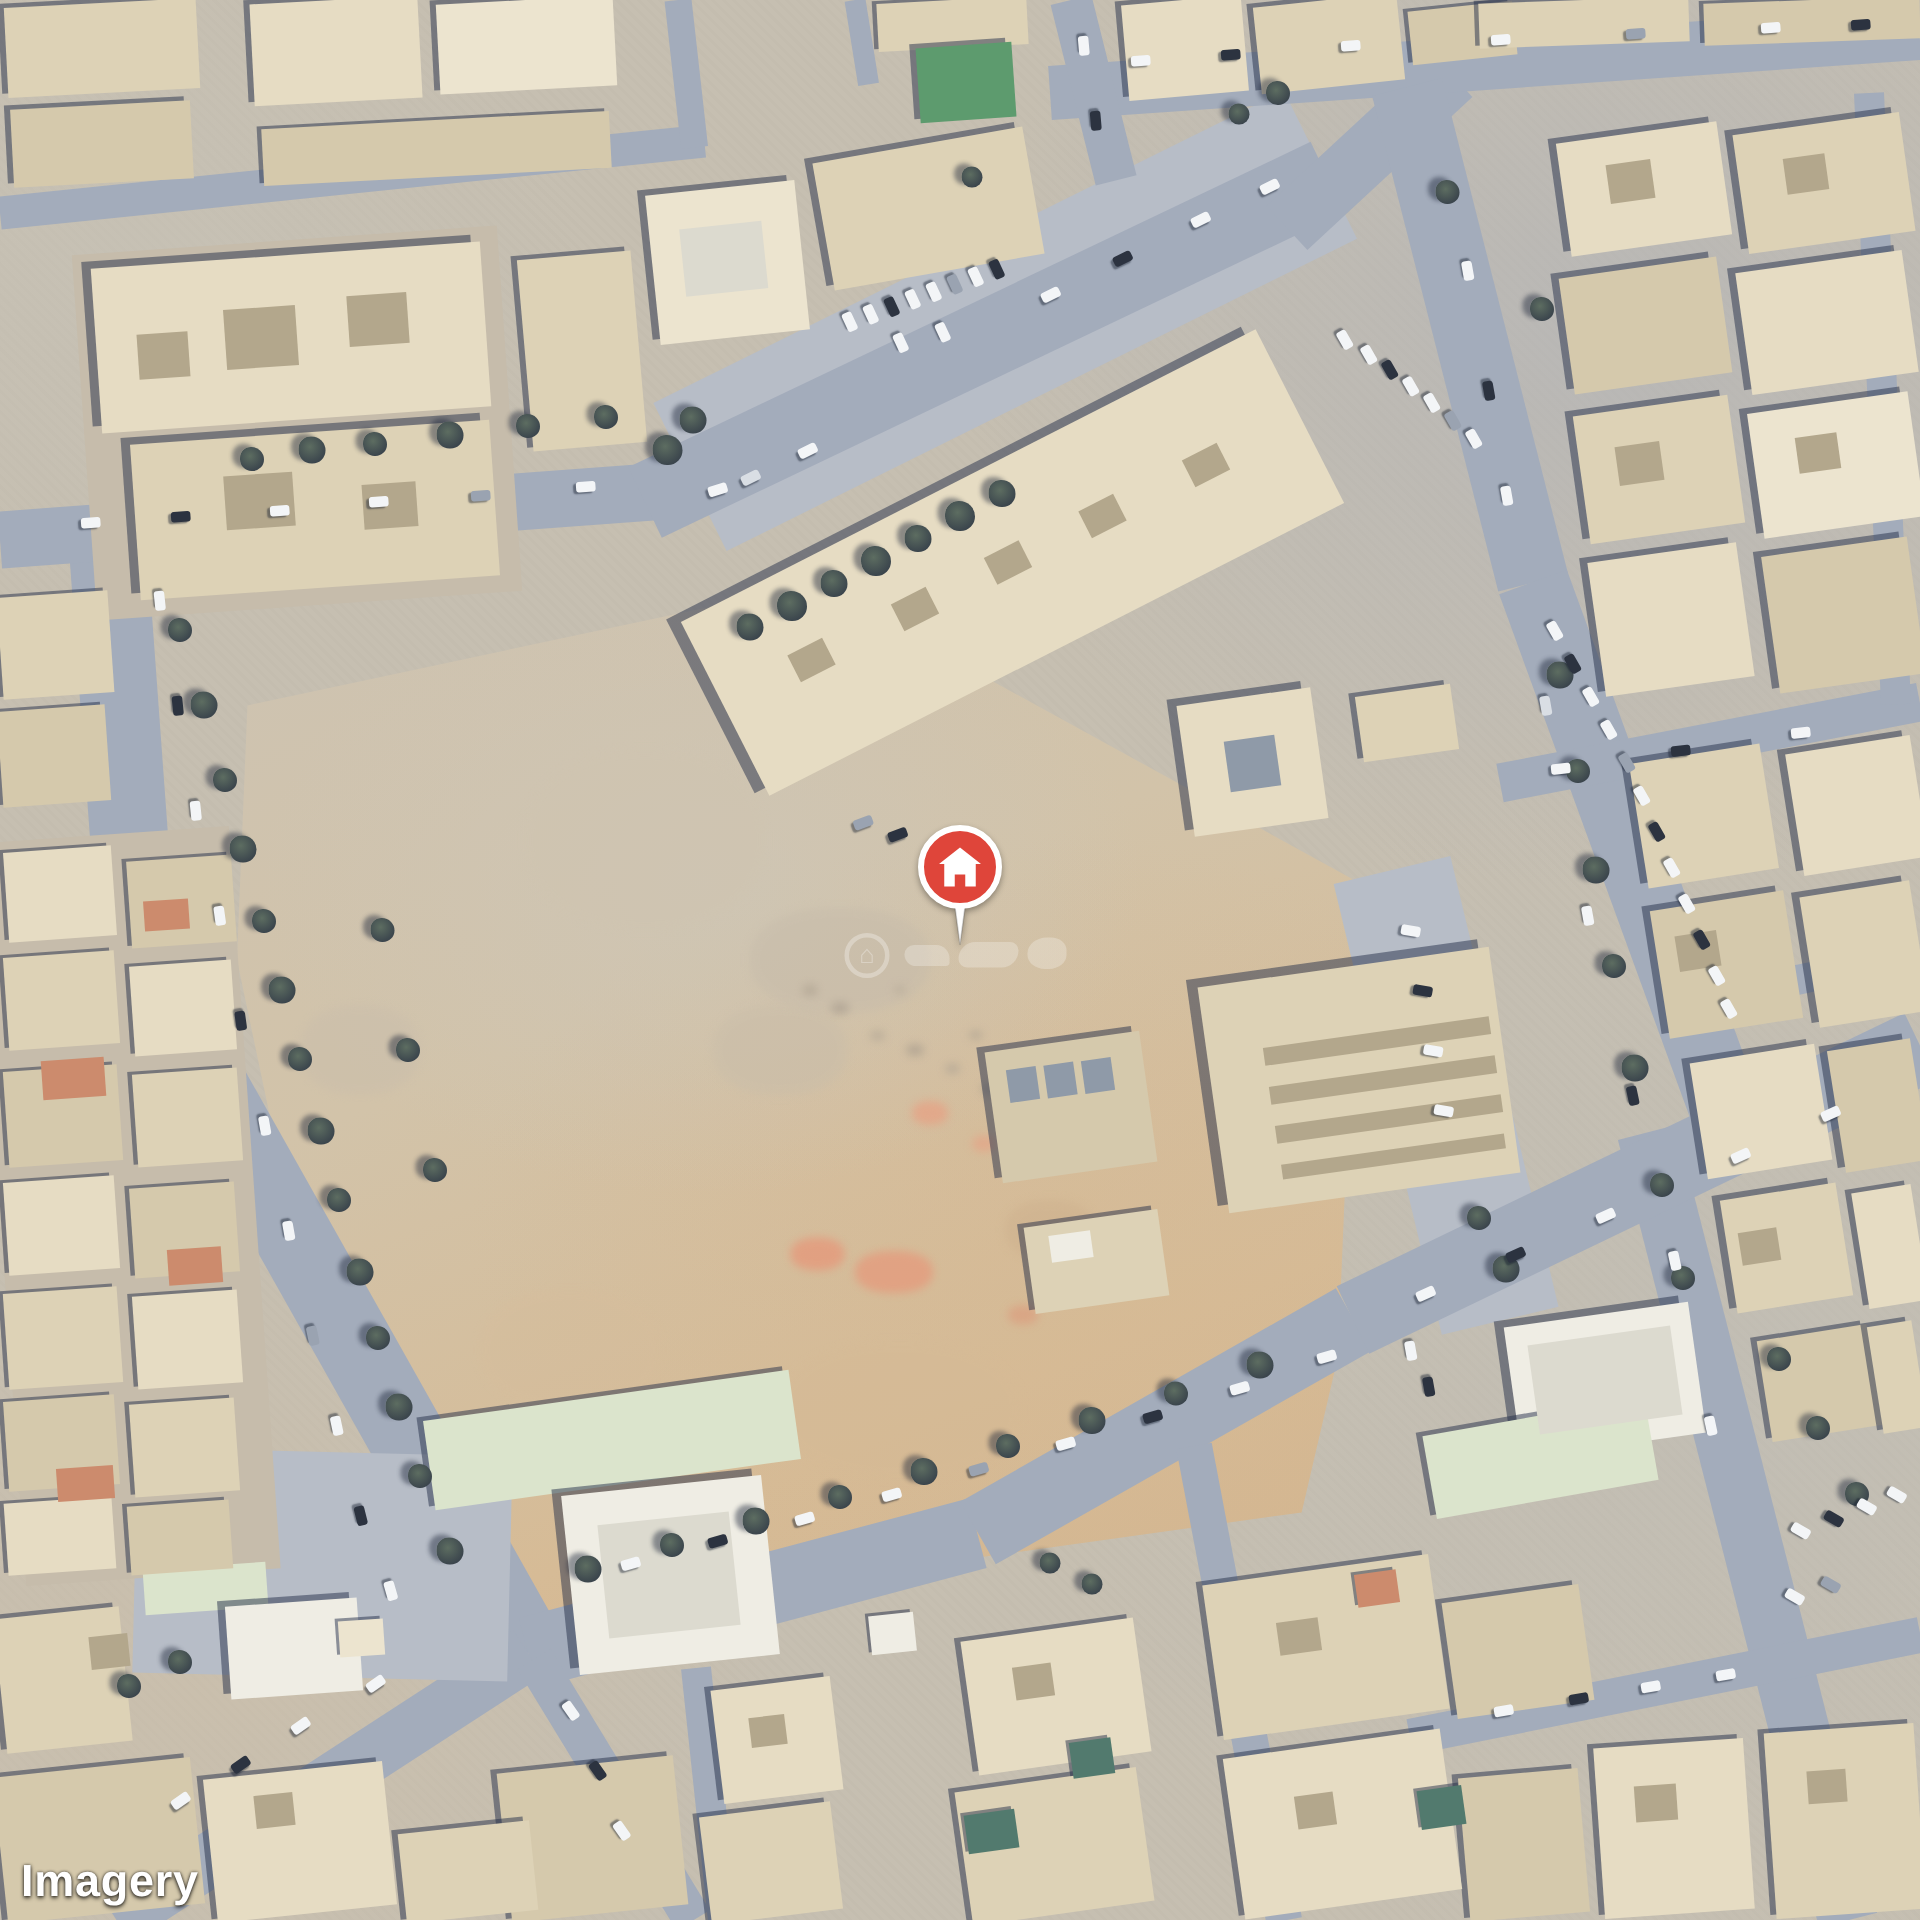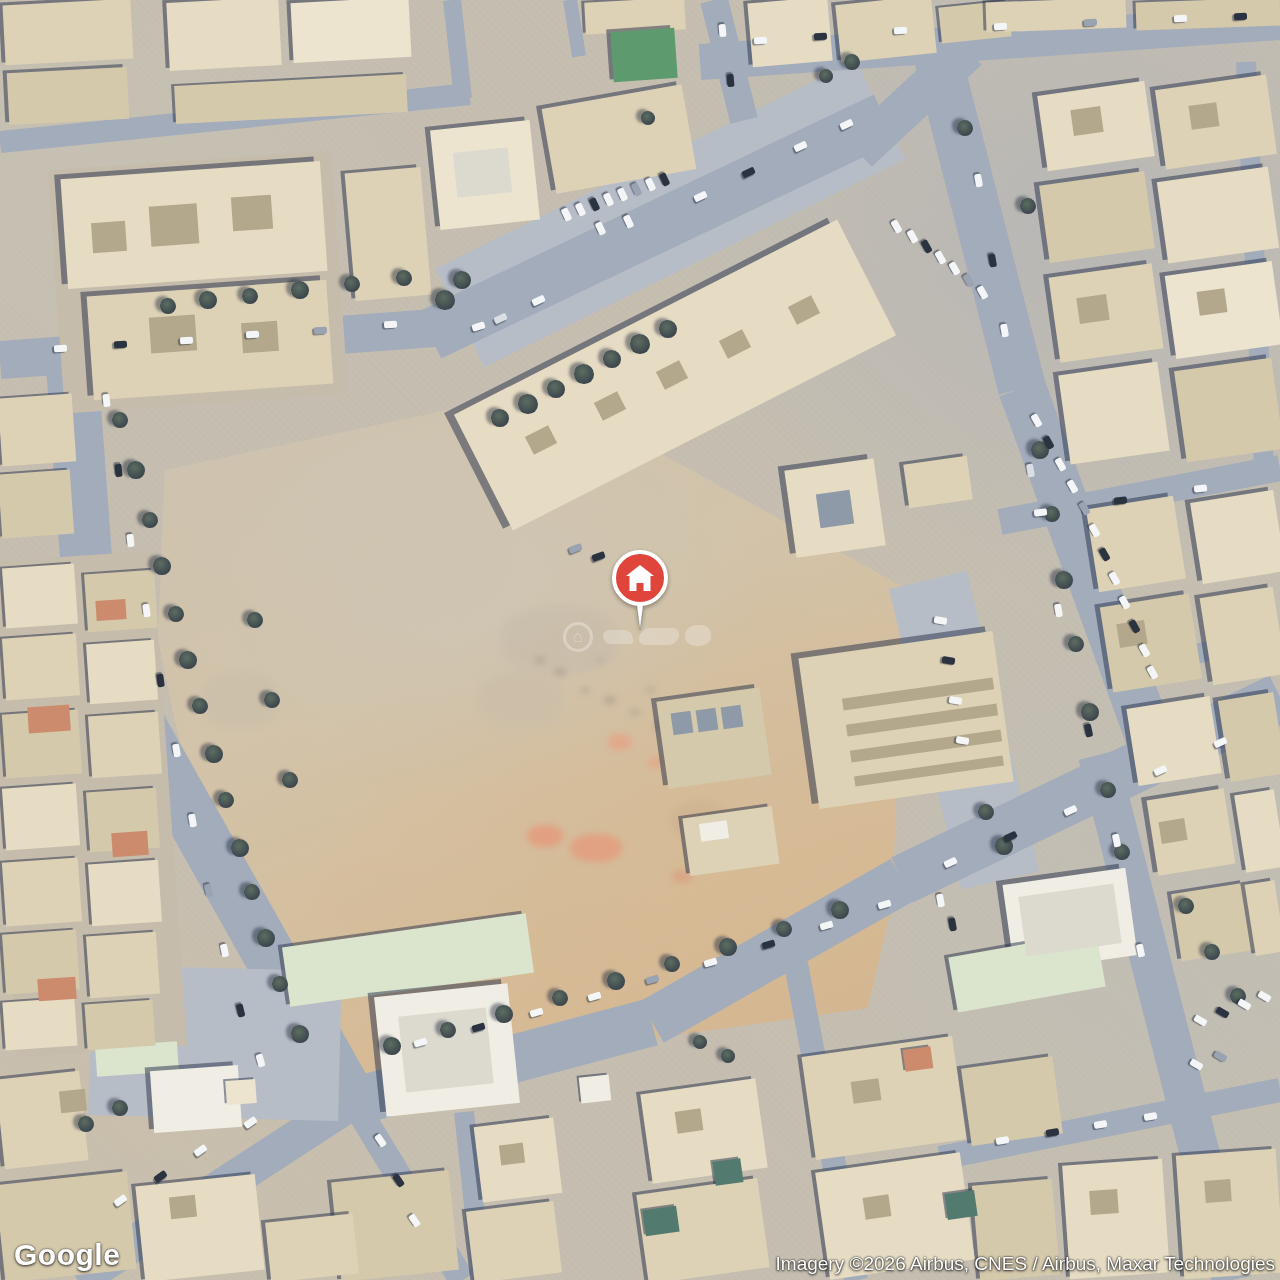--- a/index.html
+++ b/index.html
@@ -410,15 +410,14 @@
   </div>
 
   <div id="marker" style="left: 608px; top: 546px;">
     <svg width="64" height="96" viewBox="0 0 64 96">
       <path d="M28 54 L32 84 L36 54 Z" fill="#ffffff" stroke="rgba(60,60,60,.25)" stroke-width="1"></path>
       <circle cx="32" cy="32" r="26" fill="#df453a" stroke="#ffffff" stroke-width="4"></circle>
       <path d="M32 19 L46 30 H42.5 V45 H35.5 V37 H28.5 V45 H21.5 V30 H18 Z" fill="#ffffff"></path>
     </svg>
   </div>
 
-  <div id="google-logo">Google</div>
-  <div id="attribution">Imagery ©2026 Airbus, CNES / Airbus, Maxar Technologies</div>
+  <div id="google-logo">Imagery</div>
 </div>
 
 </body></html>

